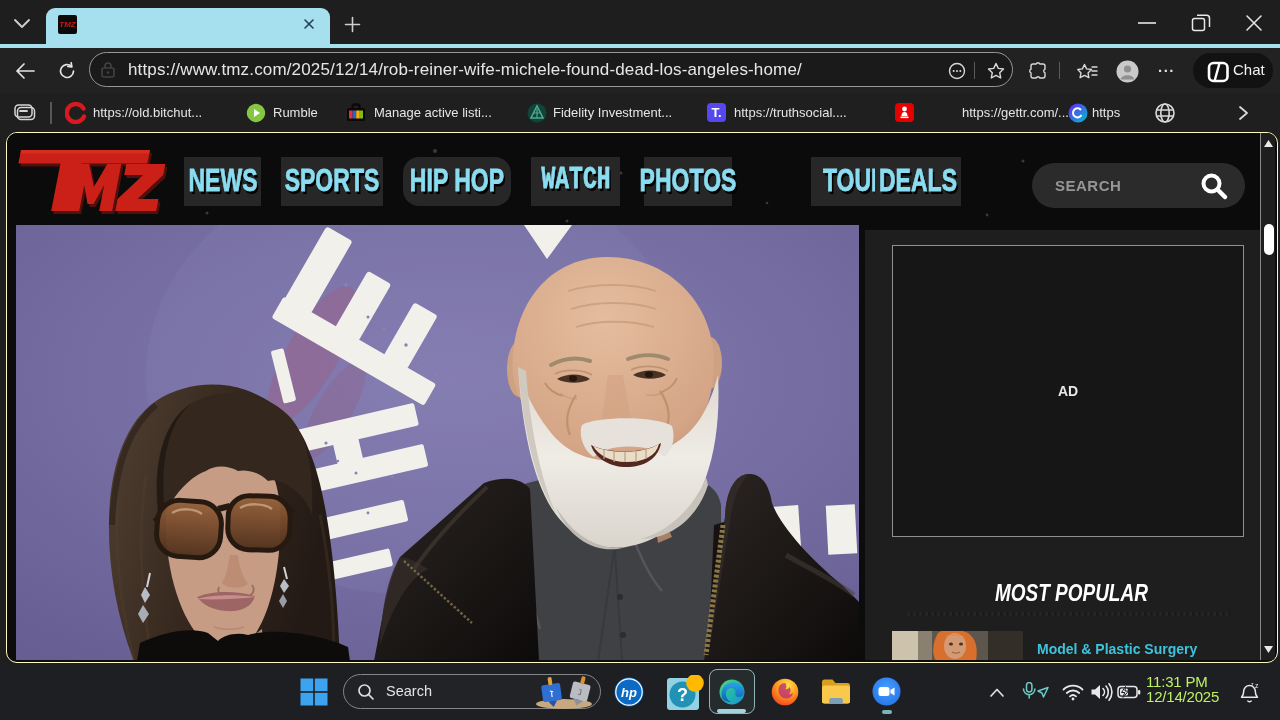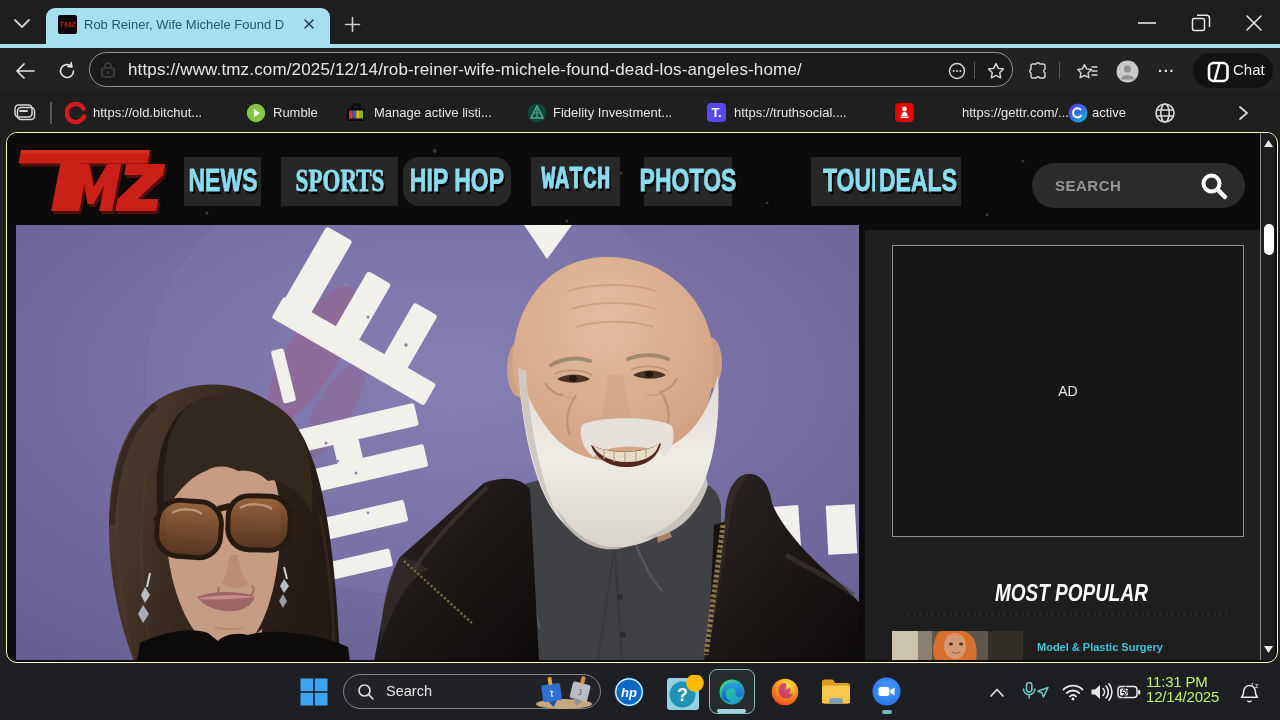--- a/index.html
+++ b/index.html
@@ -12,21 +12,20 @@
 <div id="screen">
 
   <div class="abs" style="left:0;top:0;width:1280px;height:45px;background:#1e1e1e;"></div>
   <svg class="abs" style="left:12px;top:16px;" width="20" height="14" viewBox="0 0 20 14">
     <polyline points="3,4 10,11 17,4" fill="none" stroke="#cfcfcf" stroke-width="1.8" stroke-linecap="round" stroke-linejoin="round"></polyline>
   </svg>
 
   <div class="abs" style="left:46px;top:8px;width:284px;height:37px;background:#a6dfee;border-radius:9px 9px 0 0;"></div>
   <div class="abs" style="left:58px;top:15px;width:19px;height:19px;background:#0b0b0b;border-radius:2px;"></div>
   <div class="abs" style="left:58px;top:15px;width:19px;height:19px;color:#cc1b12;font-size:8px;font-weight:bold;font-style:italic;text-align:center;line-height:19px;">TMZ</div>
-  <div class="abs" style="left:84px;top:16px;width:212px;height:18px;overflow:hidden;color:#235964;font-size:13px;line-height:18px;white-space:nowrap;">Rob Reiner, Wife Michele Found D</div>
   <svg class="abs" style="left:302px;top:17px;" width="14" height="14" viewBox="0 0 14 14">
     <path d="M3 3 L11 11 M11 3 L3 11" stroke="#1c3d47" stroke-width="1.5" stroke-linecap="round"></path>
   </svg>
   <svg class="abs" style="left:343px;top:15px;" width="19" height="19" viewBox="0 0 19 19">
     <path d="M9.5 2.5 V16.5 M2.5 9.5 H16.5" stroke="#cfcfcf" stroke-width="1.6" stroke-linecap="round"></path>
   </svg>
 
   <svg class="abs" style="left:1137px;top:14px;" width="20" height="18" viewBox="0 0 20 18">
     <path d="M1 9 H19" stroke="#e8e8e8" stroke-width="1.6"></path>
   </svg>
@@ -139,21 +138,21 @@
   <svg class="abs" style="left:1068px;top:103px;" width="20" height="20" viewBox="0 0 20 20">
     <defs>
         <linearGradient id="cnv" x1="0" y1="0" x2="1" y2="1">
       <stop offset="0" stop-color="#6420ff"></stop>
           <stop offset="1" stop-color="#00c4cc"></stop>
         </linearGradient>
       </defs>
     <circle cx="10" cy="10" r="9.5" fill="url(#cnv)"></circle>
     <path d="M13 7 a4.5 4.5 0 1 0 0.5 5" fill="none" stroke="#fff" stroke-width="2"></path>
   </svg>
-  <div class="abs" style="left:1092px;top:105px;color:#e5e5e5;font-size:13px;">active</div>
+  <div class="abs" style="left:1092px;top:105px;color:#e5e5e5;font-size:13px;">https</div>
 
   <svg class="abs" style="left:1154px;top:102px;" width="22" height="22" viewBox="0 0 22 22">
     <circle cx="11" cy="11" r="9" fill="none" stroke="#d9d9d9" stroke-width="1.6"></circle>
     <ellipse cx="11" cy="11" rx="4.2" ry="9" fill="none" stroke="#d9d9d9" stroke-width="1.6"></ellipse>
     <path d="M2.3 8 h17.4 M2.3 14 h17.4" stroke="#d9d9d9" stroke-width="1.6"></path>
   </svg>
   <svg class="abs" style="left:1236px;top:104px;" width="14" height="18" viewBox="0 0 14 18">
     <polyline points="4,3 11,9 4,15" fill="none" stroke="#d9d9d9" stroke-width="1.8" stroke-linecap="round" stroke-linejoin="round"></polyline>
   </svg>
 
@@ -191,21 +190,21 @@
           </g>
           <g fill="#e23a28" opacity="0.5">
             <rect x="6" y="5" width="129" height="3.5"></rect>
           </g>
         </g>
       </svg>
 
       <div class="abs navbox" style="left:177px;width:77px;">
           <span>NEWS</span>
         </div>
-      <div class="abs navbox" style="left:274px;width:117px;font-family:Liberation Serif, serif;">
+      <div class="abs navbox" style="left:274px;width:102px;">
           <span>SPORTS</span>
         </div>
       <div class="abs navbox" style="left:396px;width:108px;border-radius:16px;">
           <span>HIP HOP</span>
         </div>
       <div class="abs navbox" style="left:524px;width:89px;font-family:Liberation Mono, monospace;">
           <span>WATCH</span>
         </div>
       <div class="abs navbox" style="left:637px;width:88px;">
           <span>PHOTOS</span>
@@ -389,37 +388,37 @@
         <path d="M129 362 l5 8 l-5 8 l-4 -8 Z" fill="#b9bec6"></path>
         <path d="M127 380 l6 9 l-6 9 l-5 -9 Z" fill="#a8adb5"></path>
         <path d="M268 354 l5 7 l-5 7 l-4 -7 Z" fill="#b9bec6"></path>
         <path d="M267 369 l4 7 l-4 7 l-4 -7 Z" fill="#989da5"></path>
 
         <path d="M121 436 L124 418 C150 406 176 402 192 408 L202 416 C208 410 220 407 232 410 C258 402 306 410 332 422 L334 436 Z" fill="#0e0c0a"></path>
       </svg>
 
       <div class="abs" style="left:858px;top:97px;width:395px;height:430px;background:#1e1e1e;"></div>
       <div class="abs" style="left:885px;top:112px;width:352px;height:292px;background:#161616;border:1px solid #909090;box-sizing:border-box;"></div>
-      <div class="abs" style="left:885px;top:112px;width:352px;height:292px;color:#e8e8e8;font-size:14px;text-align:center;line-height:292px;">AD</div>
+      <div class="abs" style="left:885px;top:112px;width:352px;height:292px;color:#e8e8e8;font-size:14px;text-align:center;line-height:292px;font-weight:bold;">AD</div>
       <div class="abs" style="left:988px;top:447px;width:152px;text-align:center;color:#ffffff;font-size:23px;font-weight:bold;font-style:italic;transform:scaleX(0.825);transform-origin:left center;white-space:nowrap;">MOST POPULAR</div>
       <div class="abs" style="left:900px;top:479px;width:324px;height:4px;background:repeating-linear-gradient(90deg,#242424 0 3px,#1b1b1b 3px 6px);"></div>
 
       <svg class="abs" style="left:885px;top:498px;" width="131" height="30" viewBox="0 0 131 30">
         <rect width="131" height="30" fill="#5d564c"></rect>
         <rect x="0" y="0" width="26" height="30" fill="#cdc3ac"></rect>
         <rect x="26" y="0" width="14" height="30" fill="#8a8070"></rect>
         <rect x="96" y="0" width="35" height="30" fill="#332e28"></rect>
         <path d="M46 2 C40 12 40 24 44 30 L84 30 C86 16 84 8 76 2 C66 -3 52 -3 46 2 Z" fill="#d96f2d"></path>
         <ellipse cx="63" cy="15" rx="11" ry="13" fill="#d49a74"></ellipse>
         <path d="M52 6 C58 2 70 2 76 8 C72 4 58 3 52 6 Z" fill="#e8853c"></path>
         <ellipse cx="59" cy="13" rx="2" ry="1.5" fill="#463226"></ellipse>
           <ellipse cx="69" cy="13" rx="2" ry="1.5" fill="#463226"></ellipse>
         <path d="M60 21 C62 22.5 66 22.5 68 21" stroke="#a06a4a" stroke-width="1.2" fill="none"></path>
       </svg>
-      <div class="abs" style="left:1030px;top:508px;color:#3ec3dc;font-size:11px;font-weight:bold;">Model &amp; Plastic Surgery</div>
+      <div class="abs" style="left:1030px;top:508px;color:#3ec3dc;font-size:14px;font-weight:bold;">Model &amp; Plastic Surgery</div>
     </div>
 
     <div class="abs" style="left:1253px;top:0;width:1px;height:527px;background:#8a8a8a;"></div>
     <div class="abs" style="left:1254px;top:0;width:14px;height:527px;background:#1e1e1e;"></div>
     <svg class="abs" style="left:1256px;top:6px;" width="11" height="9" viewBox="0 0 11 9">
         <path d="M5.5 1 L10 8 H1 Z" fill="#e8e8e8"></path>
       </svg>
     <div class="abs" style="left:1256.5px;top:91px;width:10px;height:31px;background:#ffffff;border-radius:5px;"></div>
     <svg class="abs" style="left:1256px;top:512px;" width="11" height="9" viewBox="0 0 11 9">
         <path d="M5.5 8 L10 1 H1 Z" fill="#e8e8e8"></path>

